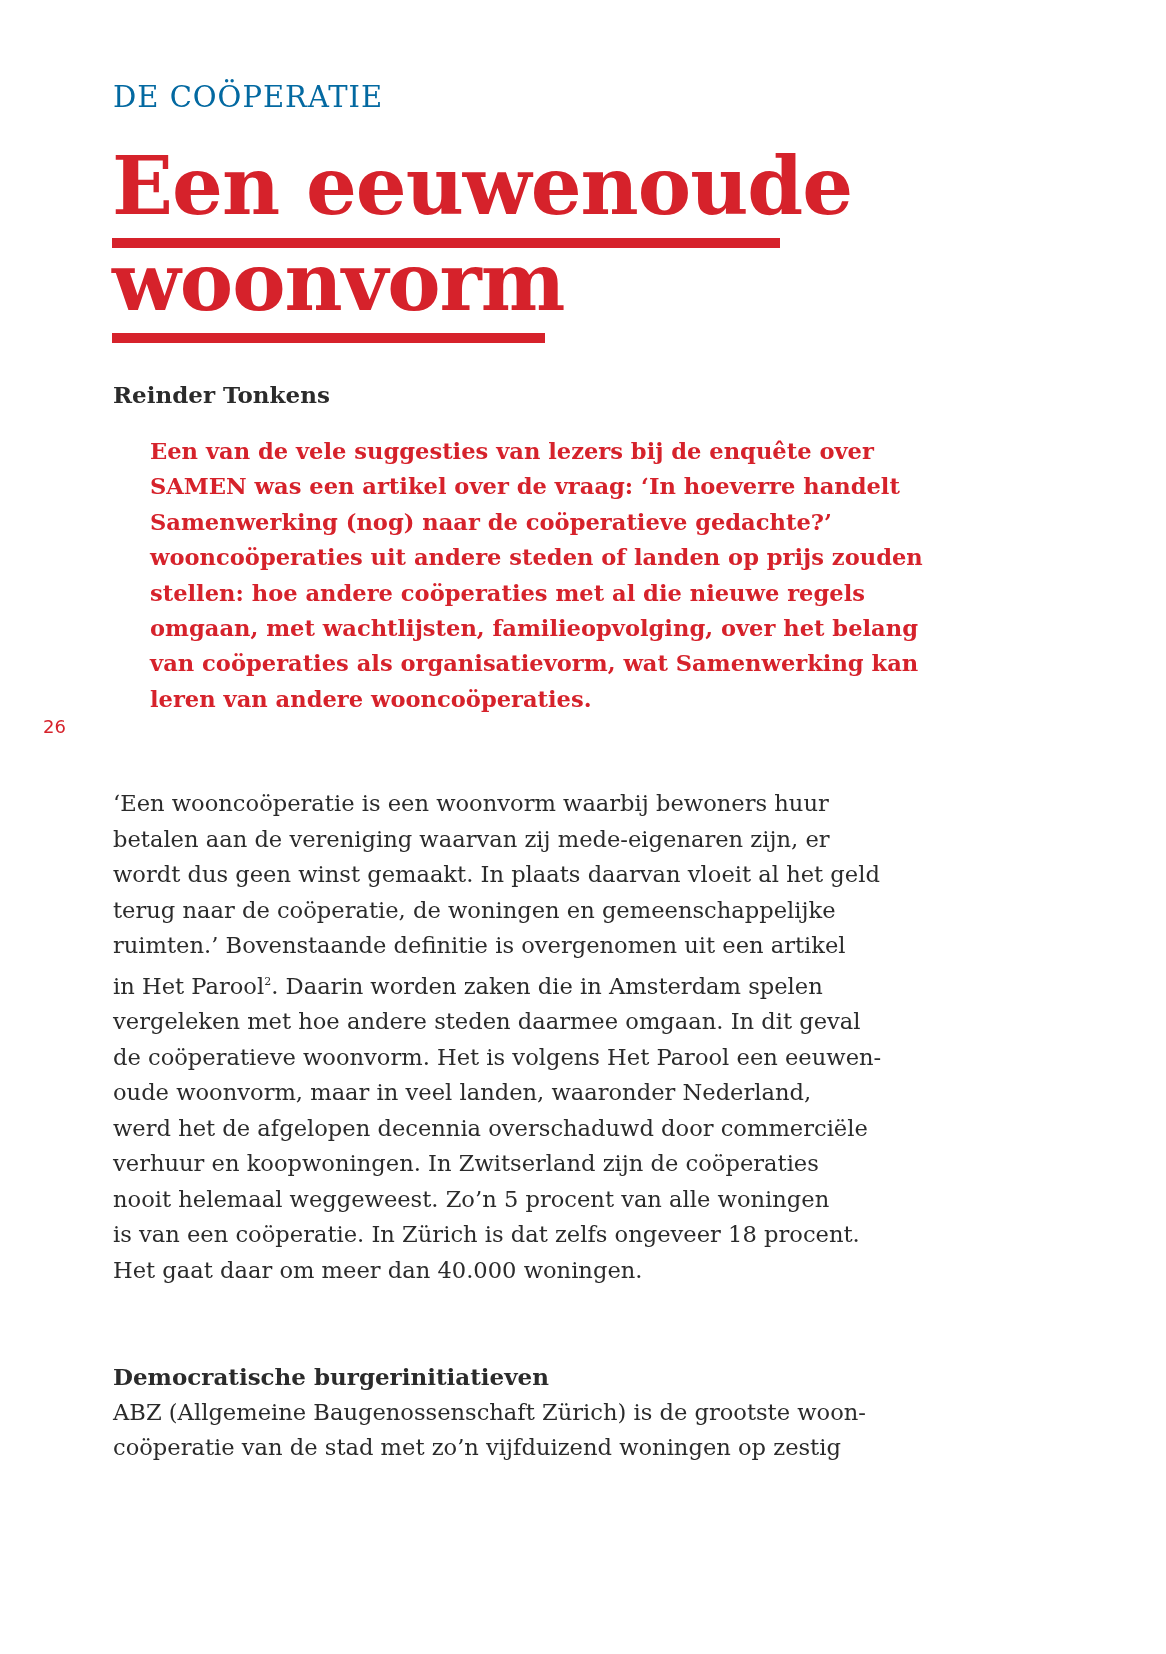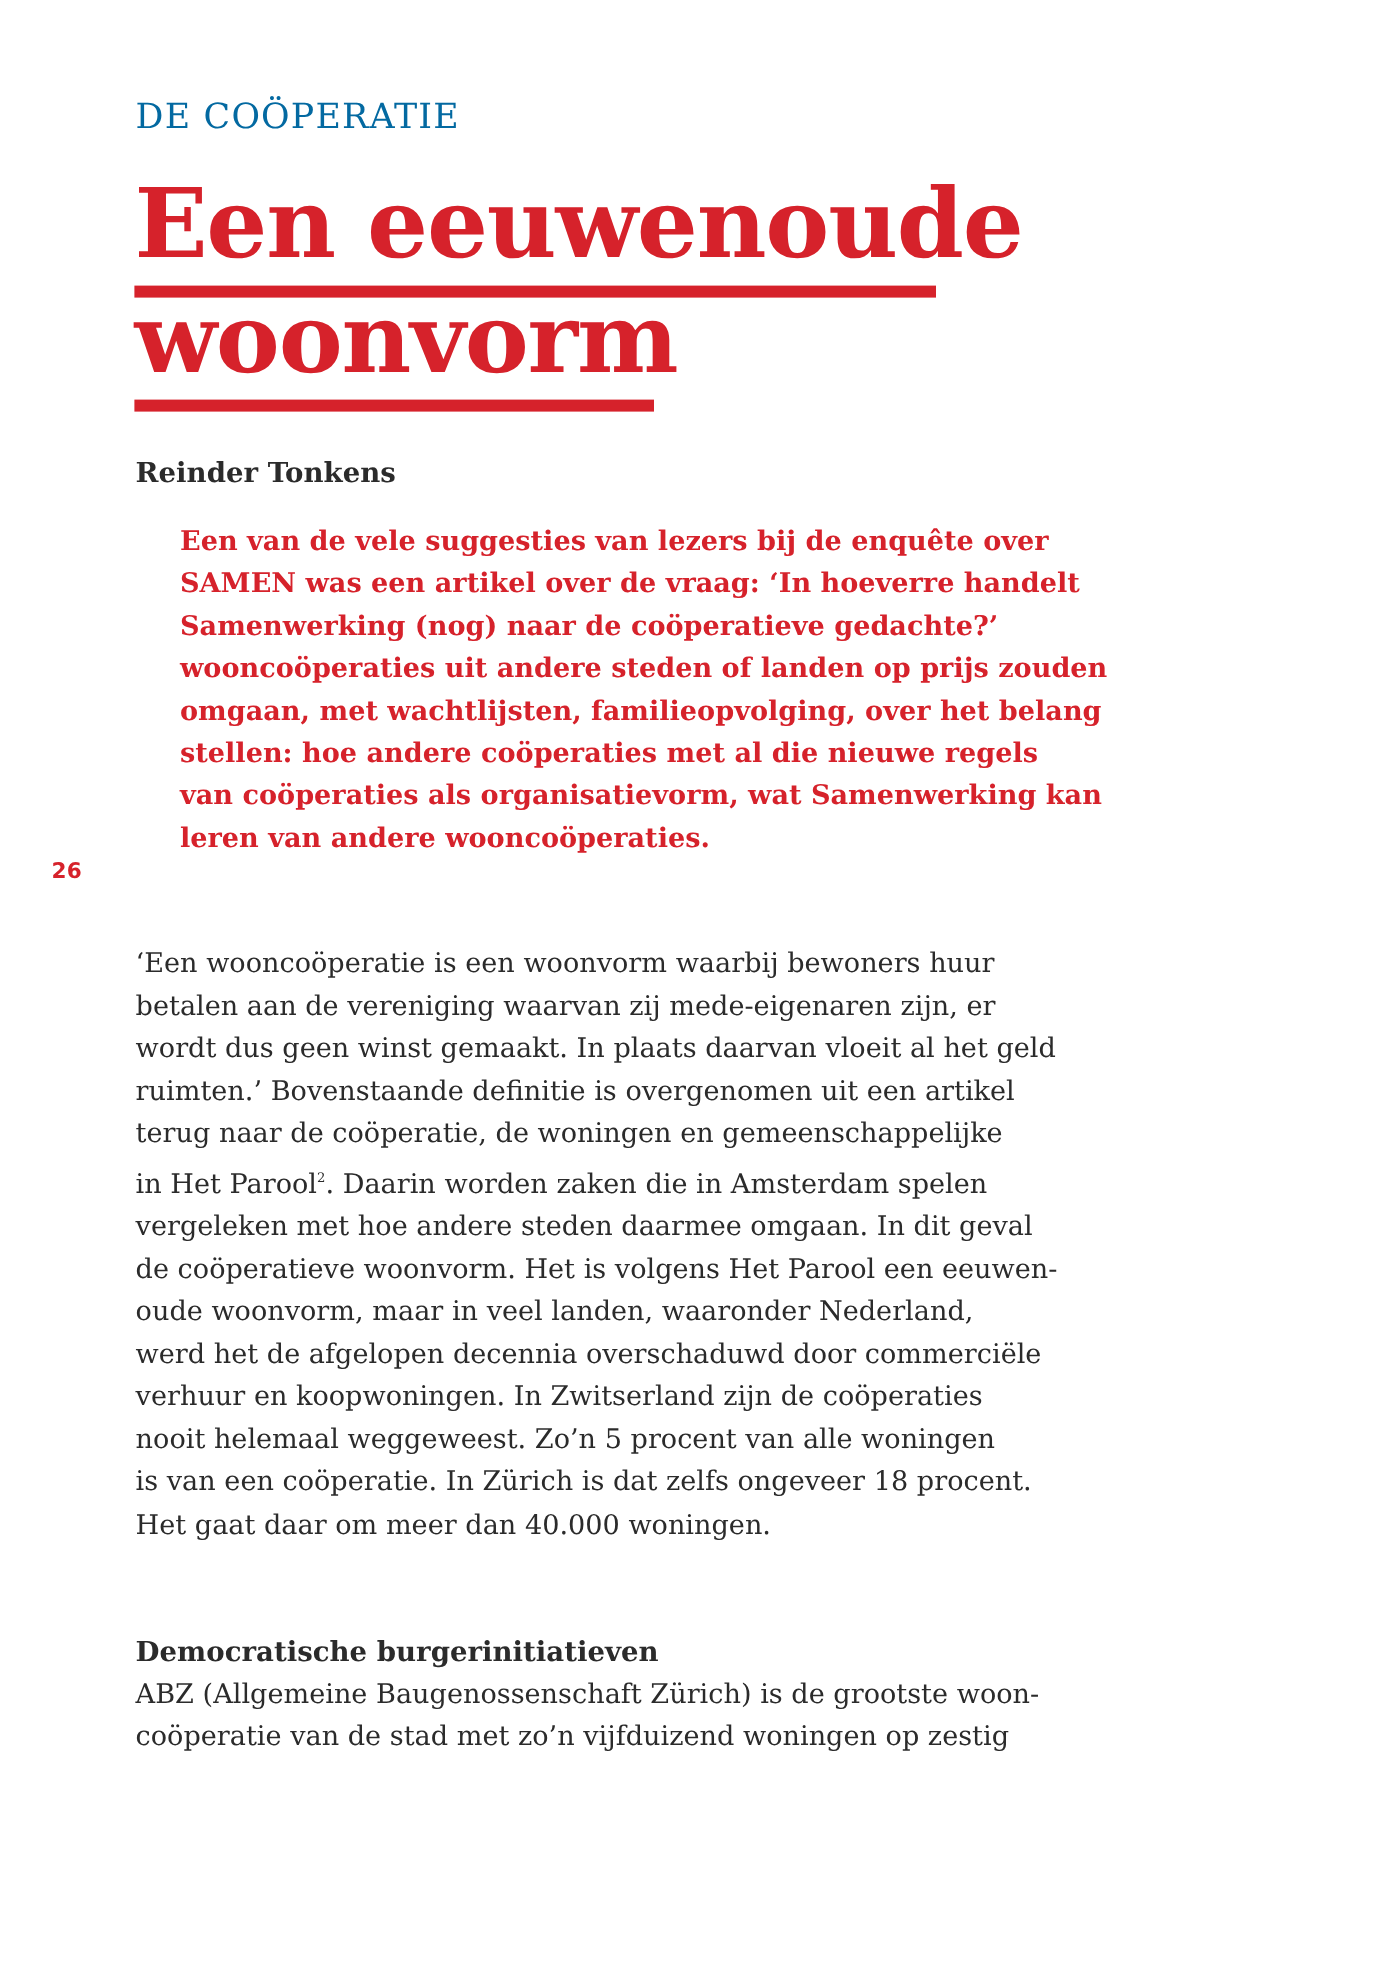--- a/index.html
+++ b/index.html
@@ -76,21 +76,21 @@
     }
     .lede span { display: block; white-space: nowrap; }
 
     .page-number {
       position: absolute;
       left: 43px;
       top: 716px;
       font-size: 18px;
       color: #d6222b;
       font-family: "DejaVu Sans", sans-serif;
-      font-weight: bold;
+      font-weight: normal;
     }
 
     .body-block {
       position: absolute;
       left: 113px;
       width: 860px;
       margin: 0;
     }
     .subhead {
       font-size: 23px;
@@ -131,35 +131,35 @@
 <div class="underline u1"></div>
 <div class="underline u2"></div>
 
 <div class="author">Reinder Tonkens</div>
 
 <div class="lede">
   <span>Een van de vele suggesties van lezers bij de enquête over</span>
   <span>SAMEN was een artikel over de vraag: ‘In hoeverre handelt</span>
   <span>Samenwerking (nog) naar de coöperatieve gedachte?’</span>
   <span>wooncoöperaties uit andere steden of landen op prijs zouden</span>
+  <span>stellen: hoe andere coöperaties met al die nieuwe regels</span>
   <span>omgaan, met wachtlijsten, familieopvolging, over het belang</span>
-  <span>stellen: hoe andere coöperaties met al die nieuwe regels</span>
   <span>van coöperaties als organisatievorm, wat Samenwerking kan</span>
   <span>leren van andere wooncoöperaties.</span>
 </div>
 
 <div class="page-number">26</div>
 
 <div class="body-block block1">
   <div class="para">
     <span class="line">‘Een wooncoöperatie is een woonvorm waarbij bewoners huur</span>
     <span class="line">betalen aan de vereniging waarvan zij mede-eigenaren zijn, er</span>
     <span class="line">wordt dus geen winst gemaakt. In plaats daarvan vloeit al het geld</span>
+    <span class="line">terug naar de coöperatie, de woningen en gemeenschappelijke</span>
     <span class="line">ruimten.’ Bovenstaande definitie is overgenomen uit een artikel</span>
-    <span class="line">terug naar de coöperatie, de woningen en gemeenschappelijke</span>
     <span class="line"><span>in Het Parool</span><sup>2</sup><span>. Daarin worden zaken die in Amsterdam spelen</span></span>
     <span class="line">vergeleken met hoe andere steden daarmee omgaan. In dit geval</span>
     <span class="line">de coöperatieve woonvorm. Het is volgens Het Parool een eeuwen-</span>
     <span class="line">oude woonvorm, maar in veel landen, waaronder Nederland,</span>
     <span class="line">werd het de afgelopen decennia overschaduwd door commerciële</span>
     <span class="line">verhuur en koopwoningen. In Zwitserland zijn de coöperaties</span>
     <span class="line">nooit helemaal weggeweest. Zo’n 5 procent van alle woningen</span>
     <span class="line">is van een coöperatie. In Zürich is dat zelfs ongeveer 18 procent.</span>
     <span class="line">Het gaat daar om meer dan 40.000 woningen.</span>
   </div>

